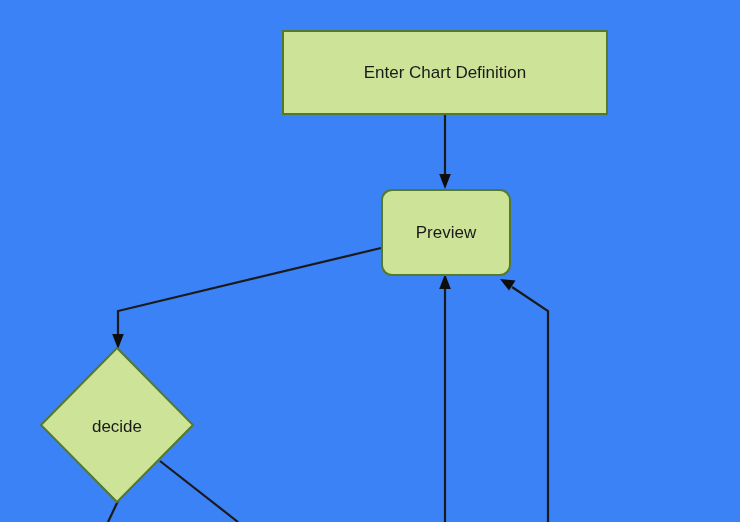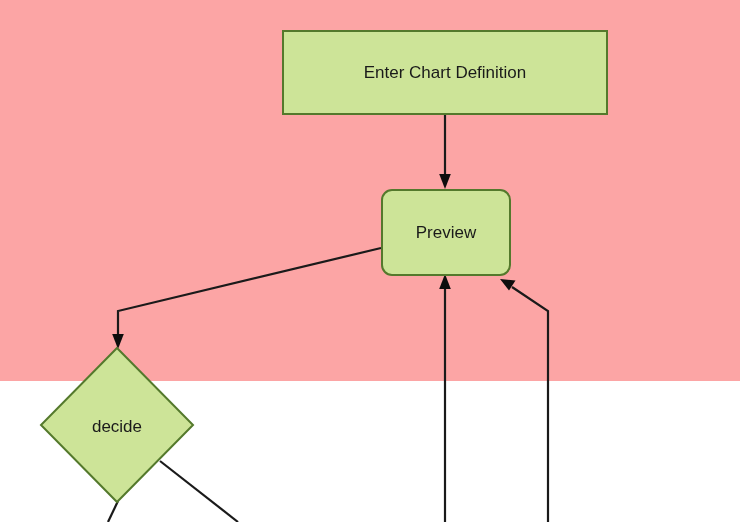--- a/index.html
+++ b/index.html
@@ -9,22 +9,22 @@
   }
   body {
     width: 740px;
     height: 522px;
     overflow: hidden;
     font-family: "Liberation Sans", sans-serif;
   }
   #flowchart {
     position: relative;
     width: 740px;
-    height: 381px;
-    background: #fca5a5;
+    height: 522px;
+    background: #3b82f6;
   }
   svg.diagram-canvas {
     display: block;
     width: 740px;
     height: 522px;
   }
   .node-shape {
     fill: #cde498;
     stroke: #54792c;
     stroke-width: 2px;

